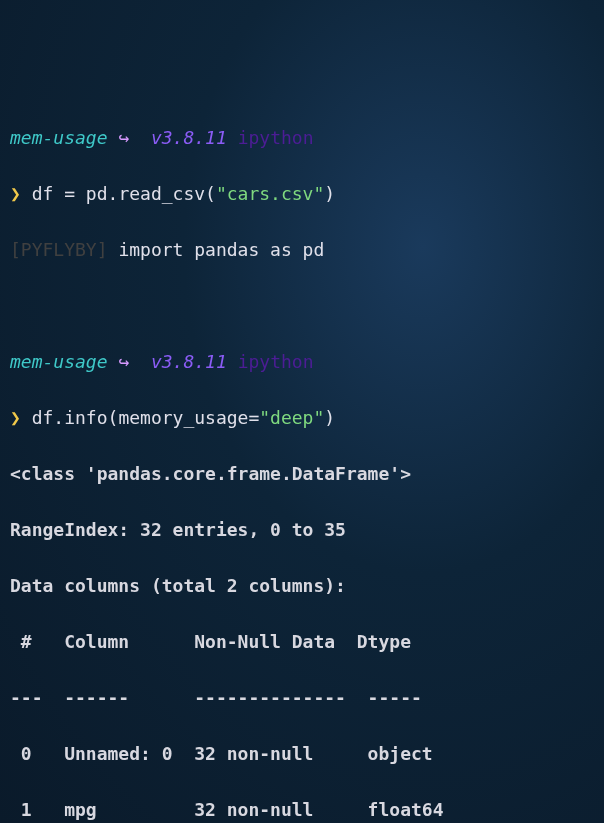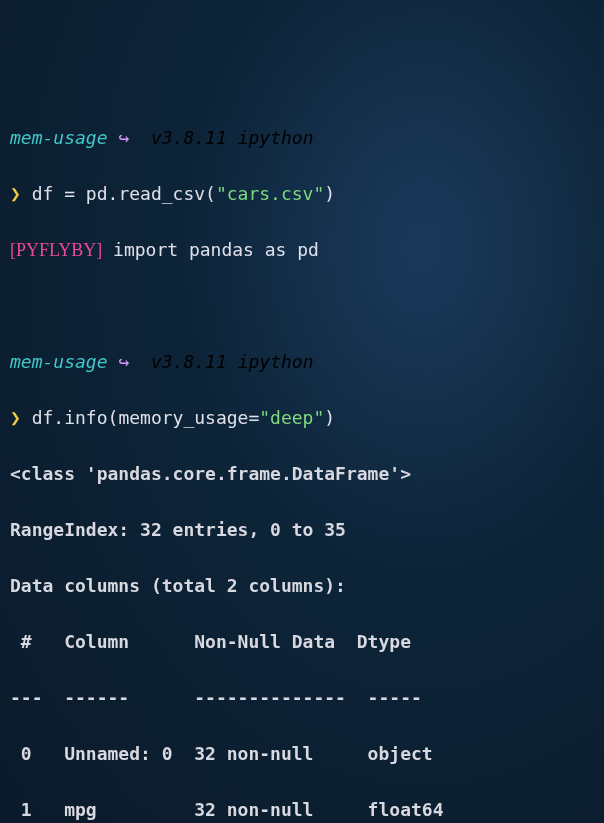--- a/index.html
+++ b/index.html
@@ -15,26 +15,26 @@
     line-height: 28px;
     color: #d8d8e0;
     padding: 12px 10px;
     box-sizing: border-box;
     white-space: pre;
     overflow: hidden;
   }
   .line { white-space: pre; }
   .teal-it { color: #3fc9c9; font-style: italic; text-align: right; }
   .arrow { color: #d89aff; }
-  .yellow-it { color: #000000; font-style: italic; }
-  .gray-it { color: #000000; font-style: italic; }
+  .yellow-it { color: #8b5cf6; font-style: italic; }
+  .gray-it { color: #4c1d95; }
   .prompt { color: #f0c84a; }
   .cmd { color: #e0e0ea; text-align: center; }
   .green { color: #7fd97f; }
-  .orange { color: #ec4899; font-family: Liberation Serif, serif; }
+  .orange { color: #404040; }
   .out { color: #d8d8e0; font-weight: bold; }
 </style>
 </head>
 <body>
 
 
 
 <div class="line"><span class="teal-it">mem-usage</span> <span class="arrow">↪</span>  <span class="yellow-it">v3.8.11</span> <span class="gray-it">ipython</span></div>
 <div class="line"><span class="prompt">❯</span> <span class="cmd">df = pd.read_csv(</span><span class="green">"cars.csv"</span><span class="cmd">)</span></div>
 <div class="line"><span class="orange">[PYFLYBY]</span><span class="cmd"> import pandas as pd</span></div>

